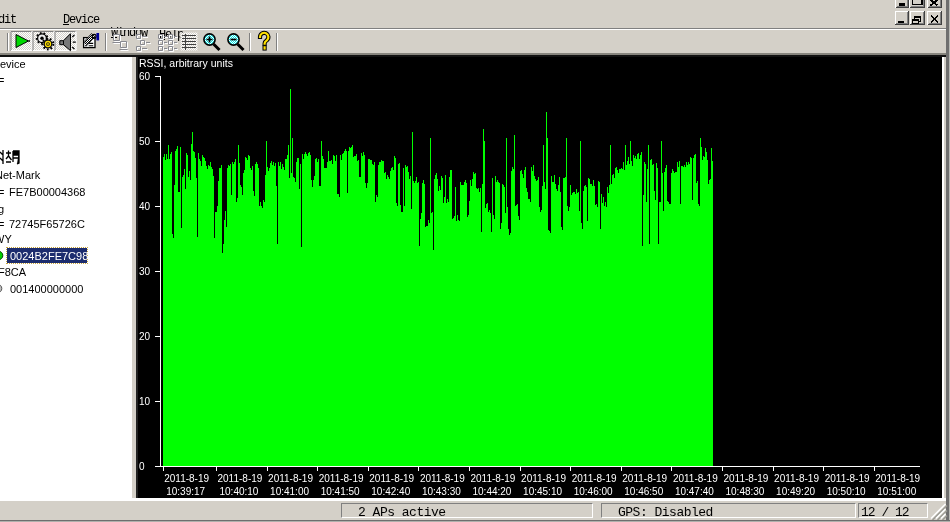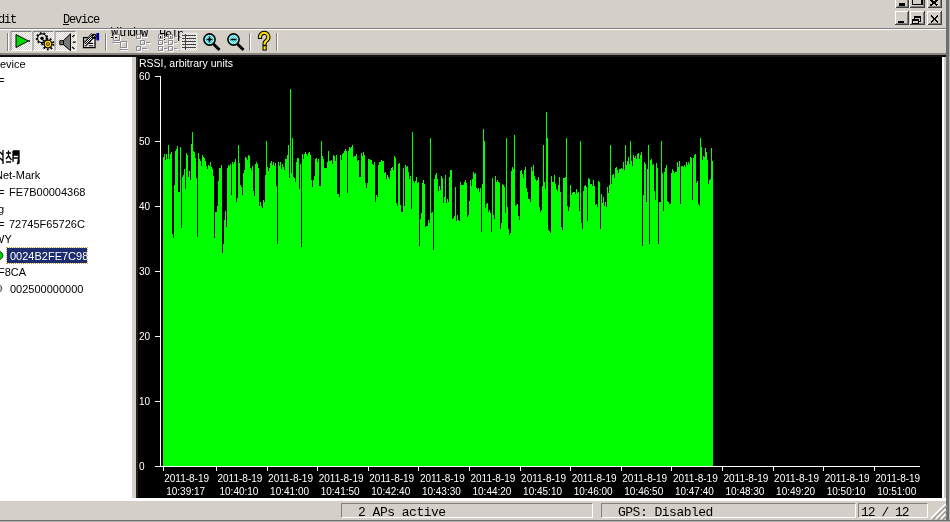--- a/index.html
+++ b/index.html
@@ -150,21 +150,21 @@
  <div class="abs tree" style="left:-6px;top:176px">WY</div>
  <svg class="abs" style="left:-6px;top:193.5px" width="12" height="11">
         <circle cx="4.5" cy="5.5" r="4.3" fill="#00d000" stroke="#004000"></circle>
       </svg>
  <div class="abs" style="left:7px;top:191px;width:80px;height:15px;background:#1c2c6e;outline:1px dotted #c8a43c"></div>
  <div class="abs tree" style="left:10px;top:193px;color:#fff">0024B2FE7C98</div>
  <div class="abs tree" style="left:-2px;top:209px">F8CA</div>
  <svg class="abs" style="left:-7px;top:226.5px" width="12" height="11">
         <circle cx="4.5" cy="5.5" r="4.3" fill="#c0c0c0" stroke="#555"></circle>
       </svg>
- <div class="abs tree" style="left:10px;top:226px">002500000000</div>
+ <div class="abs tree" style="left:10px;top:226px">001400000000</div>
 </div>
 <svg width="20" height="16" viewBox="0 0 20 16" style="position:absolute;left:0;top:149">
 <g stroke="#000" stroke-width="1.3">
 <path d="M0 3 L3 6 M0 9 L3 12 M3 1 v14"></path>
 <path d="M6 4 h5 M8.5 1.5 v6 M6 10 l2.5 -3 M8.5 7 l3 4 M6 13 h5"></path>
 <path d="M13 2 v11 M13 2 h6 v4 h-6 M13 9 h6 M19 2 v12 l-2 1"></path>
 </g>
     </svg>
 
 <div class="abs" style="left:131px;top:56.5px;width:1px;height:441.5px;background:#fff"></div>

